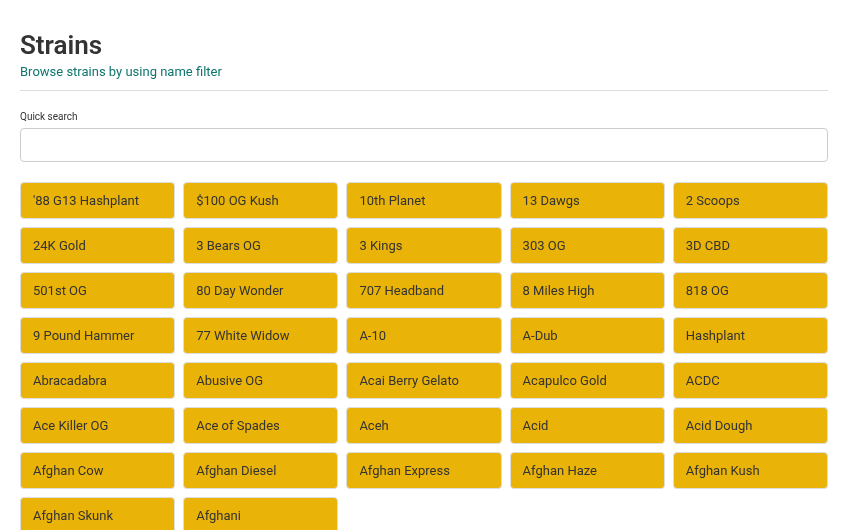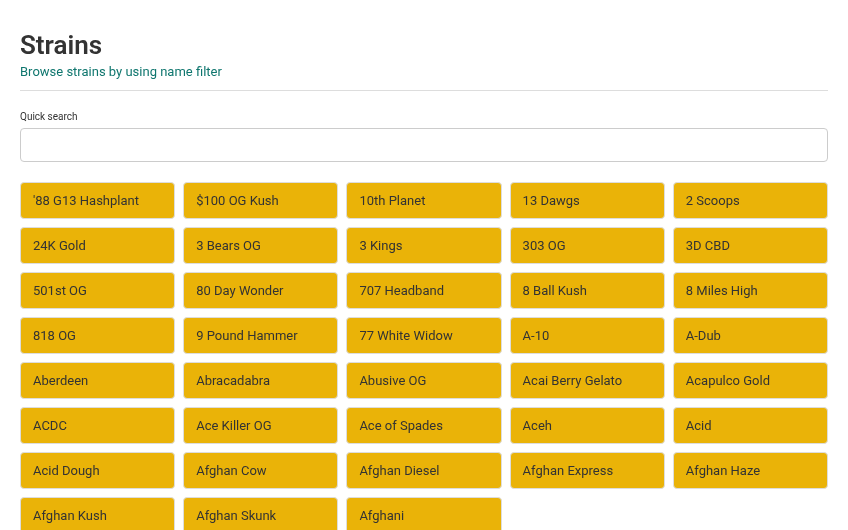--- a/index.html
+++ b/index.html
@@ -75,28 +75,27 @@
       <div class="strain-item">13 Dawgs</div>
       <div class="strain-item">2 Scoops</div>
       <div class="strain-item">24K Gold</div>
       <div class="strain-item">3 Bears OG</div>
       <div class="strain-item">3 Kings</div>
       <div class="strain-item">303 OG</div>
       <div class="strain-item">3D CBD</div>
       <div class="strain-item">501st OG</div>
       <div class="strain-item">80 Day Wonder</div>
       <div class="strain-item">707 Headband</div>
-      <div class="strain-item">8 Ball Kush</div>
       <div class="strain-item">8 Miles High</div>
       <div class="strain-item">818 OG</div>
       <div class="strain-item">9 Pound Hammer</div>
       <div class="strain-item">77 White Widow</div>
       <div class="strain-item">A-10</div>
       <div class="strain-item">A-Dub</div>
-      <div class="strain-item">Aberdeen</div>
+      <div class="strain-item">Hashplant</div>
       <div class="strain-item">Abracadabra</div>
       <div class="strain-item">Abusive OG</div>
       <div class="strain-item">Acai Berry Gelato</div>
       <div class="strain-item">Acapulco Gold</div>
       <div class="strain-item">ACDC</div>
       <div class="strain-item">Ace Killer OG</div>
       <div class="strain-item">Ace of Spades</div>
       <div class="strain-item">Aceh</div>
       <div class="strain-item">Acid</div>
       <div class="strain-item">Acid Dough</div>

